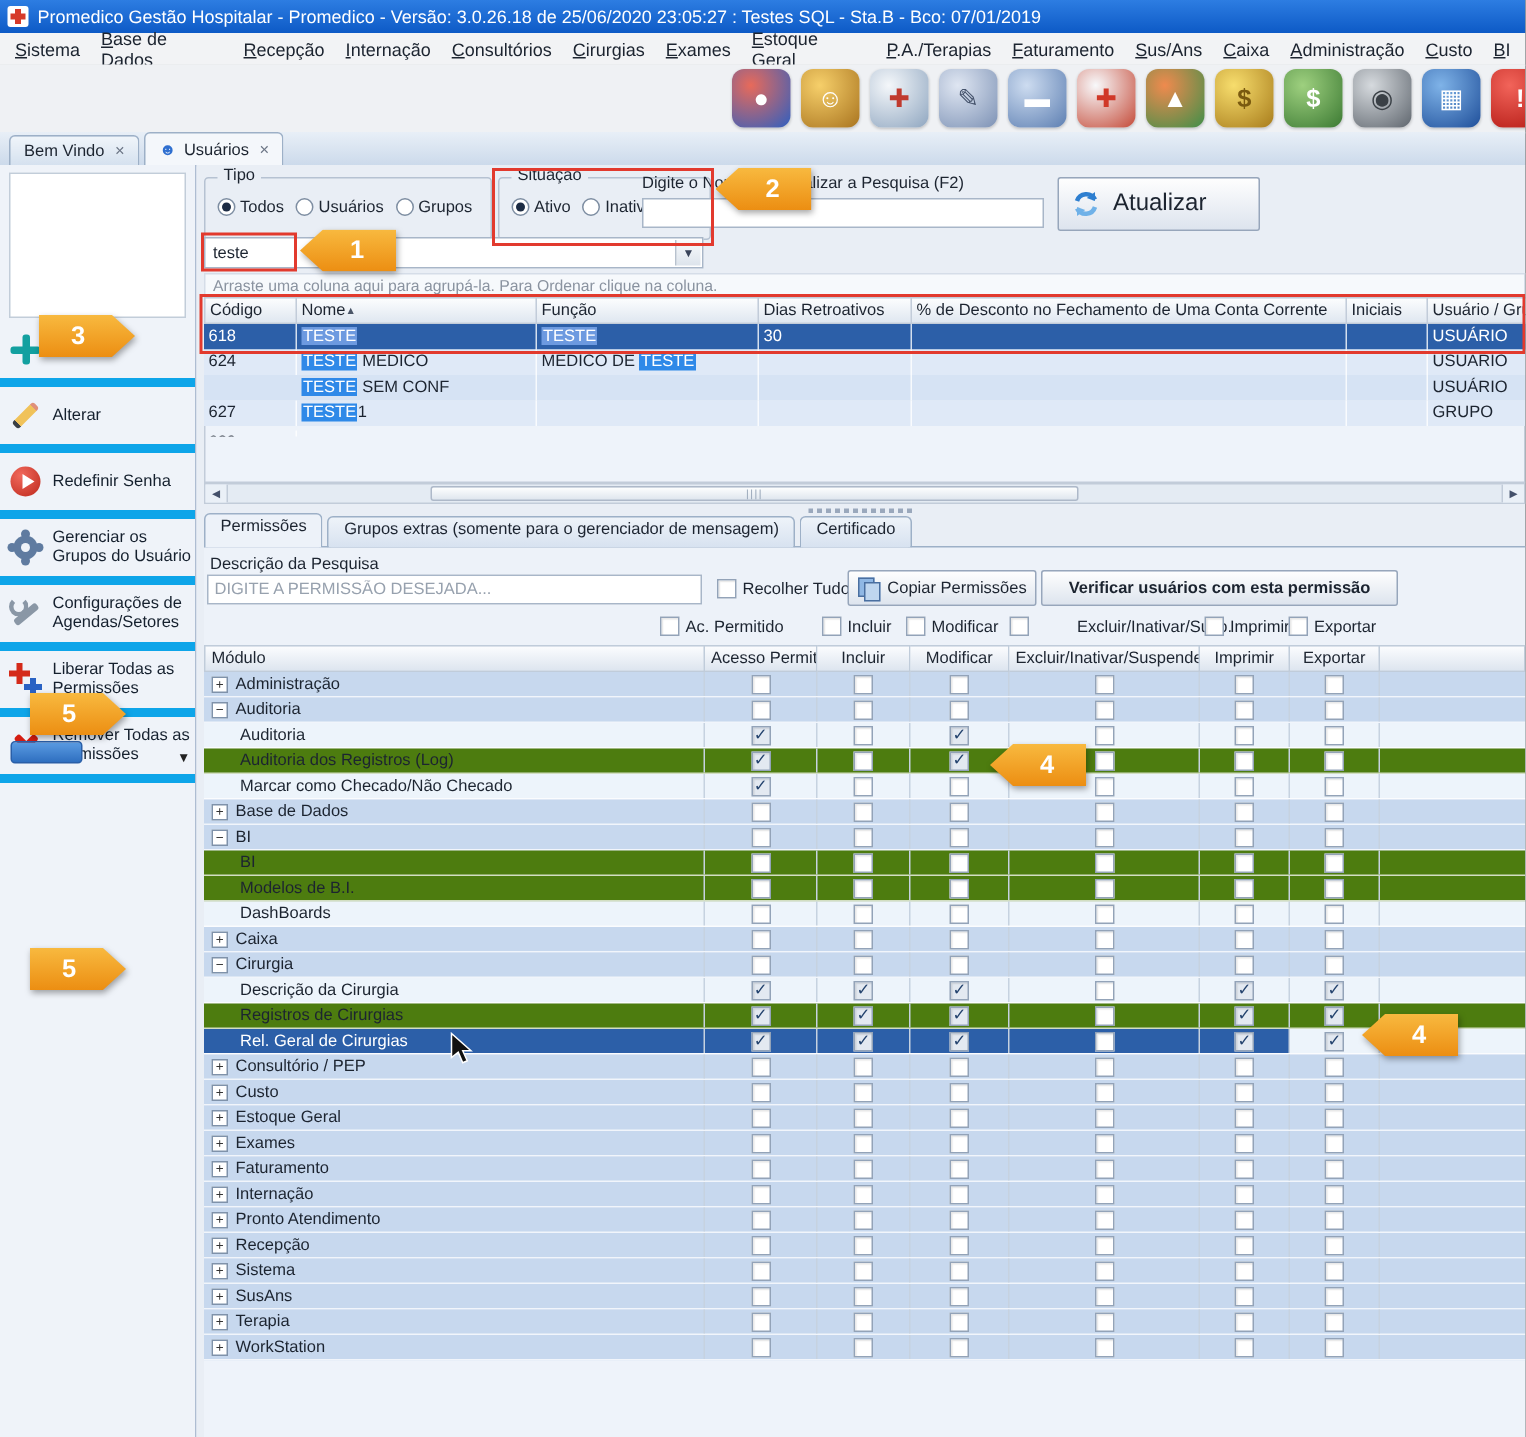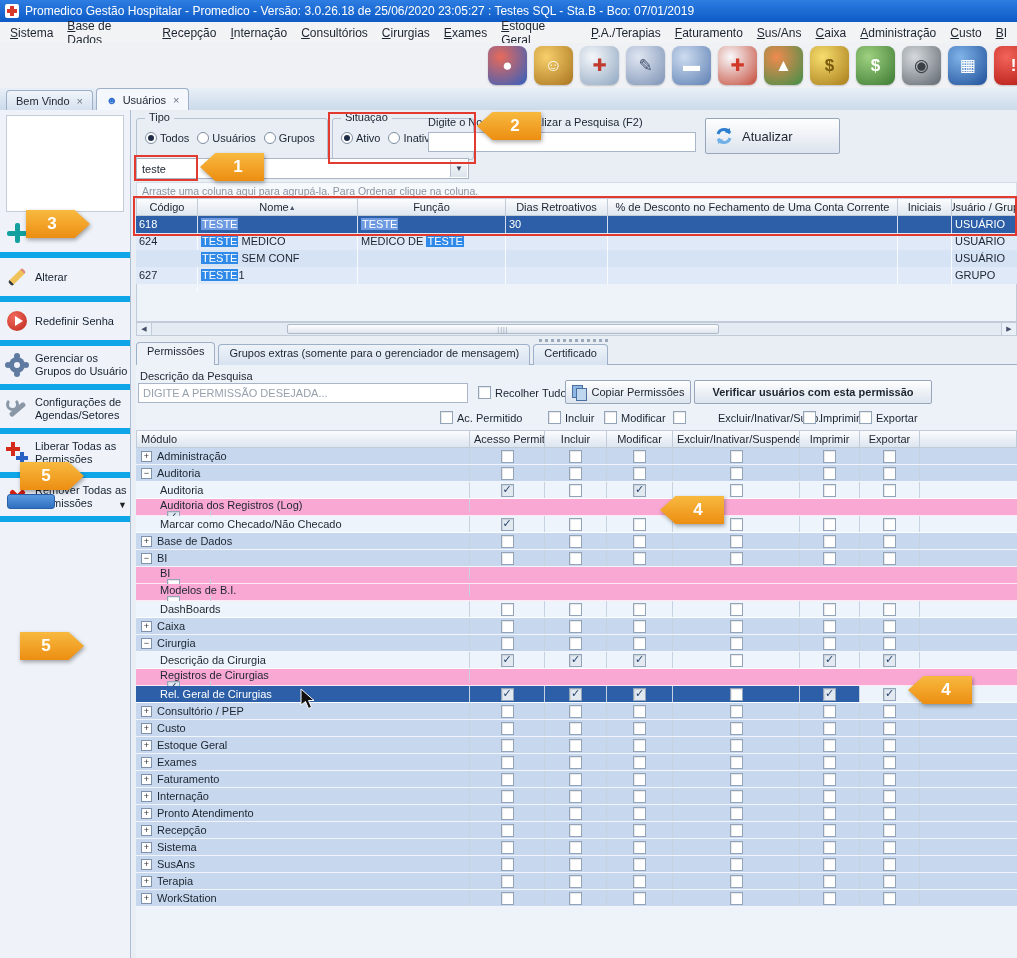--- a/index.html
+++ b/index.html
@@ -70,32 +70,32 @@
   .gb-tipo{left:5px;top:8px;width:190px;height:40px;}
   .gb-sit{left:201px;top:8px;width:140px;height:40px;}
   .gb-radios{display:flex;gap:8px;padding:13px 0 0 8px;}
   .radio-item{display:flex;align-items:center;gap:3px;font-size:11px;}
   .radio{width:12px;height:12px;border-radius:50%;border:1px solid #7e8ea2;background:#fff;position:relative;box-sizing:border-box;flex:0 0 12px;}
   .radio.on::after{content:"";position:absolute;left:2px;top:2px;width:6px;height:6px;border-radius:50%;background:#1d2c44;}
   .search-label{position:absolute;left:297px;top:6px;font-size:11px;}
   .search-input{position:absolute;left:297px;top:22px;width:268px;height:20px;background:#fff;border:1px solid #a8b6c8;box-sizing:border-box;font:11px "Liberation Sans",sans-serif;padding:0 4px;}
   .btn{background:linear-gradient(#fefefe,#dde4ee);border:1px solid #97a6bb;border-radius:2px;font-size:11px;
     display:flex;align-items:center;justify-content:center;gap:6px;box-sizing:border-box;cursor:default;}
-  .btn-atualizar{position:absolute;left:574px;top:8px;width:135px;height:36px;padding-left:6px;justify-content:flex-start;font-size:13px;}
+  .btn-atualizar{position:absolute;left:574px;top:8px;width:135px;height:36px;padding-left:6px;justify-content:flex-start;font-size:16px;}
   .combo{position:absolute;left:5px;top:48px;width:333px;height:21px;background:#fff;border:1px solid #a8b6c8;
     box-sizing:border-box;font-size:11px;display:flex;align-items:center;padding-left:5px;}
   .combo .arrow-btn{position:absolute;right:1px;top:1px;bottom:1px;width:16px;border-left:1px solid #b8c2ce;
     background:linear-gradient(#f8fafc,#dde4ec);display:flex;align-items:center;justify-content:center;font-size:8px;color:#39435a;}
   .group-hint{position:absolute;left:5px;top:72px;right:0;height:16px;background:#f6f9fc;border:1px solid #d5dde8;border-bottom:none;
     color:#8a93a0;font-size:10.5px;padding:2px 0 0 5px;box-sizing:border-box;}
   
   .ugrid{position:absolute;left:5px;top:88px;right:0;}
   .ugrid-header{display:flex;height:18px;}
   .uh-cell{background:linear-gradient(#fcfdfe,#dfe7f0);border:1px solid #c2ccd9;border-left:none;font-size:11px;
-    padding:2px 3px;overflow:hidden;white-space:nowrap;box-sizing:border-box;display:flex;justify-content:center;align-items:center;flex:0 0 auto;}
+    padding:2px 3px;overflow:hidden;white-space:nowrap;box-sizing:border-box;display:flex;justify-content:flex-start;align-items:center;flex:0 0 auto;}
   .uh-cell:first-child{border-left:1px solid #c2ccd9;}
   .sortmark{font-size:7px;color:#4a5567;}
   .urow{display:flex;height:17px;box-sizing:border-box;background:#d6e3f4;font-size:11px;}
   .urow.alt{background:#dfe9f7;}
   .urow.selected{background:#2c5fa8;color:#fff;}
   .ucell{padding:2px 3px;overflow:hidden;white-space:nowrap;box-sizing:border-box;border-right:1px solid rgba(255,255,255,.8);flex:0 0 auto;}
   .hl{background:#2f89e8;color:#fff;padding:0 1px;}
   .urow.selected .hl{background:#6d9ae0;}
   .ugrid-empty{height:38px;background:#eef3fa;border:1px solid #c2ccd9;border-top:none;box-sizing:border-box;}
   .hscroll{position:absolute;left:5px;top:212px;right:0;height:14px;background:#e4ebf3;border:1px solid #c2ccd9;box-sizing:border-box;}
@@ -130,21 +130,21 @@
   .quickchecks{position:absolute;left:0;top:301px;right:0;height:16px;}
   .pgrid-header{position:absolute;left:5px;top:320px;right:0;height:18px;display:flex;}
   .ph-cell{background:linear-gradient(#fbfcfe,#dde5ef);border:1px solid #c0ccda;border-left:none;font-size:11px;
     padding:2px 4px;box-sizing:border-box;overflow:hidden;white-space:nowrap;flex:0 0 auto;}
   .ph-cell:first-child{border-left:1px solid #c0ccda;}
   .ph-cell.ctr{text-align:center;}
   .ph-cell.filler{flex:1 1 auto;}
   .pgrid-rows{position:absolute;left:5px;top:338px;right:0;bottom:0;background:#eef3fa;overflow:hidden;}
   .prow{display:flex;height:17px;box-sizing:border-box;border-bottom:1px solid rgba(255,255,255,.75);position:relative;}
   .prow.par{background:#c7d8ee;}
-  .prow.chA{background:#f9a8d4;flex-direction:column;}
+  .prow.chA{background:#4d7c0f;}
   .prow.chB{background:#edf4fb;}
   .selband{position:absolute;left:0;top:0;bottom:0;width:724px;background:#2c5fa8;}
   .plabel{display:flex;align-items:center;font-size:11px;overflow:hidden;white-space:nowrap;box-sizing:border-box;
     padding-left:3px;border-right:1px solid #c6d2e0;position:relative;flex:0 0 auto;}
   .prow.selected .ptext{color:#fff;}
   .pcell{display:flex;align-items:center;justify-content:center;box-sizing:border-box;border-right:1px solid #c6d2e0;position:relative;flex:0 0 auto;}
   .exp{width:11px;height:11px;border:1px solid #7f92aa;background:#fff;font-size:9px;line-height:9px;text-align:center;
     color:#333;margin:0 5px 0 2px;flex:0 0 11px;box-sizing:border-box;}
   
   .overlays{position:absolute;inset:0;pointer-events:none;z-index:50;}

